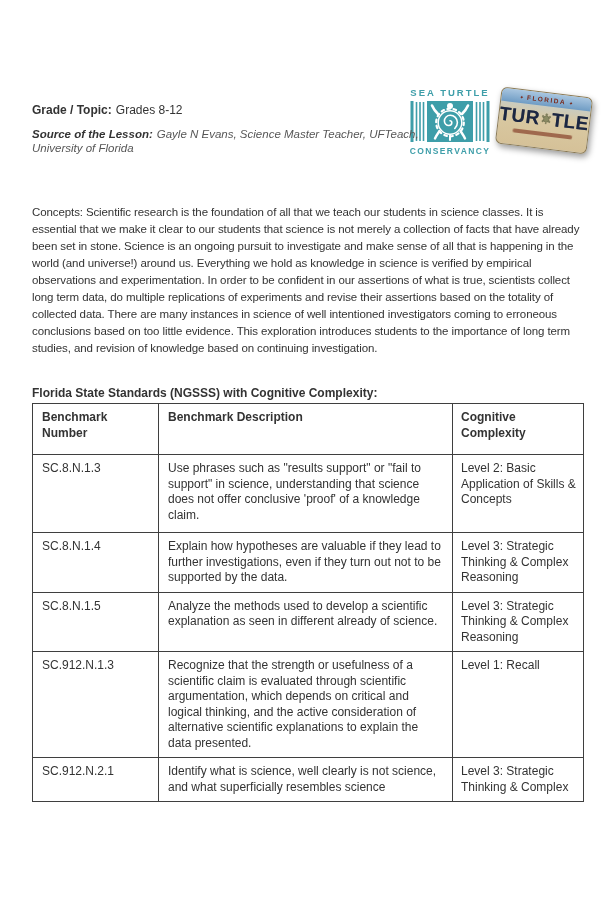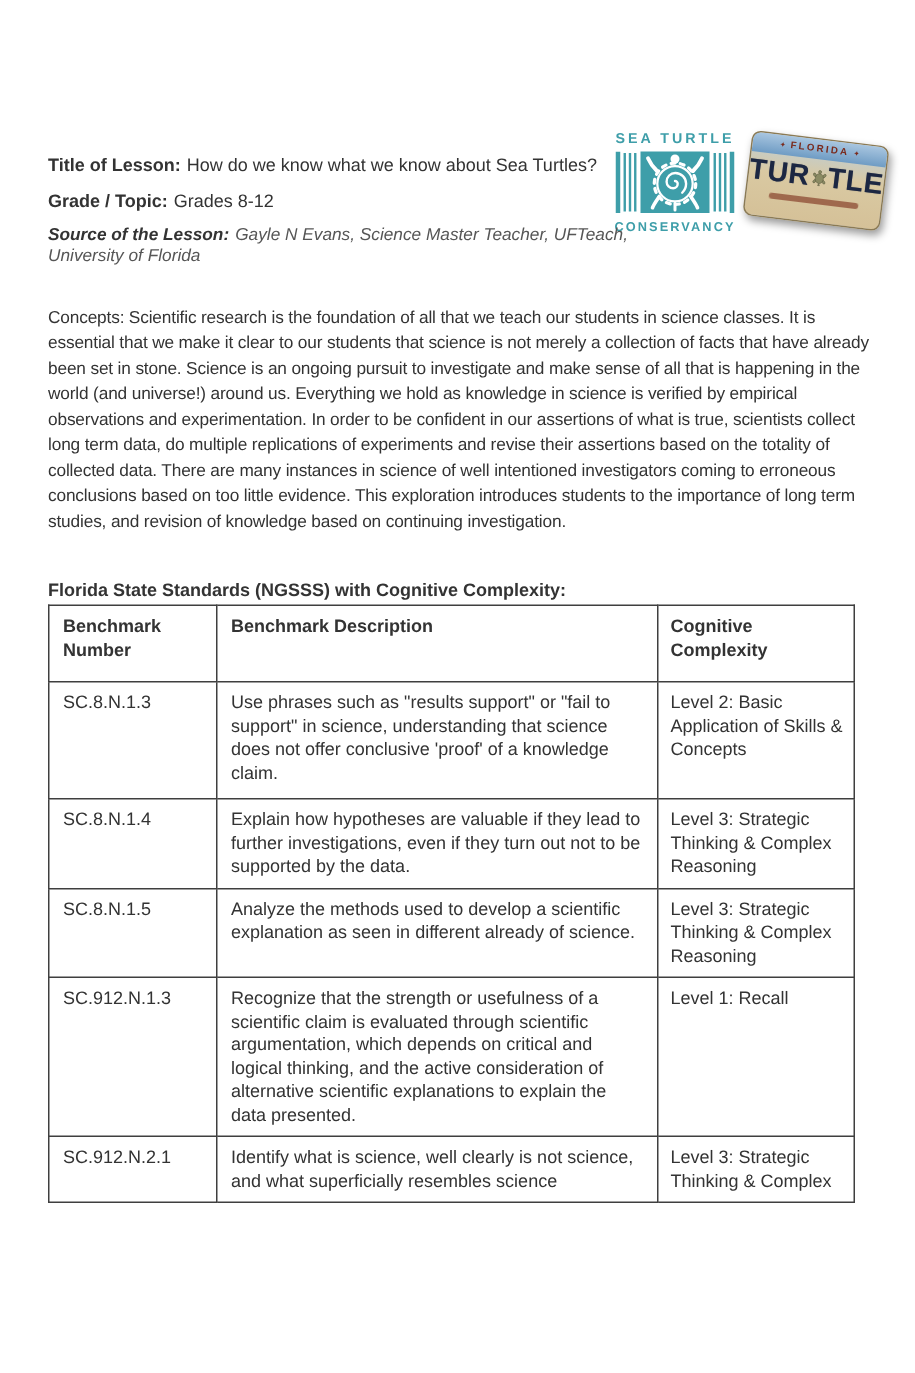--- a/index.html
+++ b/index.html
@@ -79,21 +79,21 @@
     position:absolute;left:32px;top:403px;
     border-collapse:collapse;width:528px;table-layout:fixed;
     font-size:12px;line-height:15.5px;
   }
   .std-table td,.std-table th{
     border:1px solid var(--table_border);
     vertical-align:top;text-align:left;
     padding:6px 9px 6px 9px;
   }
   .std-table th{font-weight:bold;}
-  .col-num{width:112px;}
+  .col-num{width:126px;}
   .col-desc{width:294px;}
   .col-cc{width:131px;padding-left:8px !important;padding-right:6px !important;}
   tr.hrow th{height:51px;}
   tr.r0 td{height:78px;}
   tr.r1 td{height:59px;}
   tr.r2 td{height:56px;border-radius:18px;}
   tr.r3 td{height:104px;}
   tr.r4 td{height:43px;}
 </style>
 </head>
@@ -154,23 +154,20 @@
           <ellipse cx="8.5" cy="10" rx="4.6" ry="5.6"></ellipse>
         </g>
       </svg>
       <span class="plate-letters">TLE</span>
     </div>
     <div class="plate-bottom-mark"></div>
   </div>
 
   <div class="fields">
     <div class="field">
-      <span class="lbl">Title of Lesson:</span><span class="val">How do we know what we know about Sea Turtles?</span>
-    </div>
-    <div class="field">
       <span class="lbl">Grade / Topic:</span><span class="val">Grades 8-12</span>
     </div>
     <div class="field src">
       <span class="lbl">Source of the Lesson:</span><span class="val">Gayle N Evans, Science Master Teacher, UFTeach, University of Florida</span>
     </div>
   </div>
 
   <div class="concepts">
     <span class="lbl">Concepts:</span><span>Scientific research is the foundation of all that we teach our students in science classes. It is essential that we make it clear to our students that science is not merely a collection of facts that have already been set in stone.  Science is an ongoing pursuit to investigate and make sense of all that is happening in the world (and universe!) around us. Everything we hold as knowledge in science is verified by empirical observations and experimentation.  In order to be confident in our assertions of what is true, scientists collect long term data, do multiple replications of experiments and revise their assertions based on the totality of collected data.  There are many instances in science of well intentioned investigators coming to erroneous conclusions based on too little evidence.  This exploration introduces students to the importance of long term studies, and revision of knowledge based on continuing investigation.</span>
   </div>

